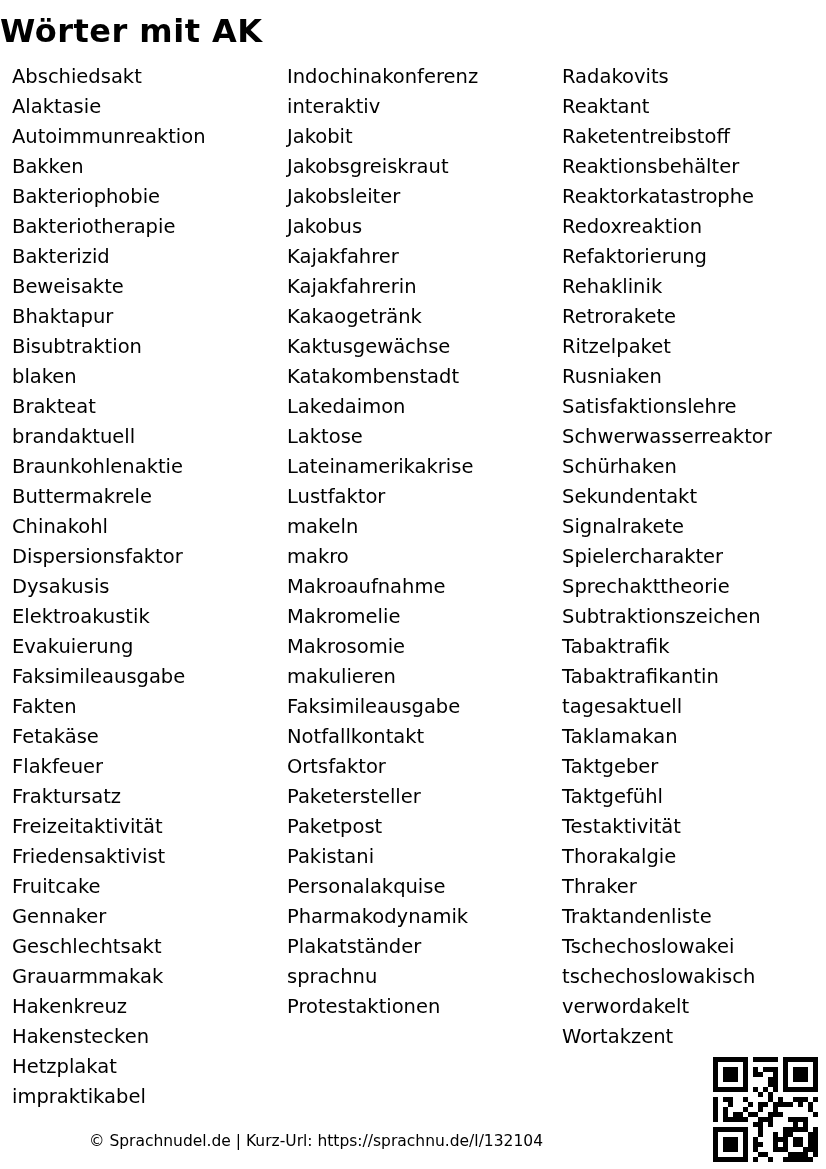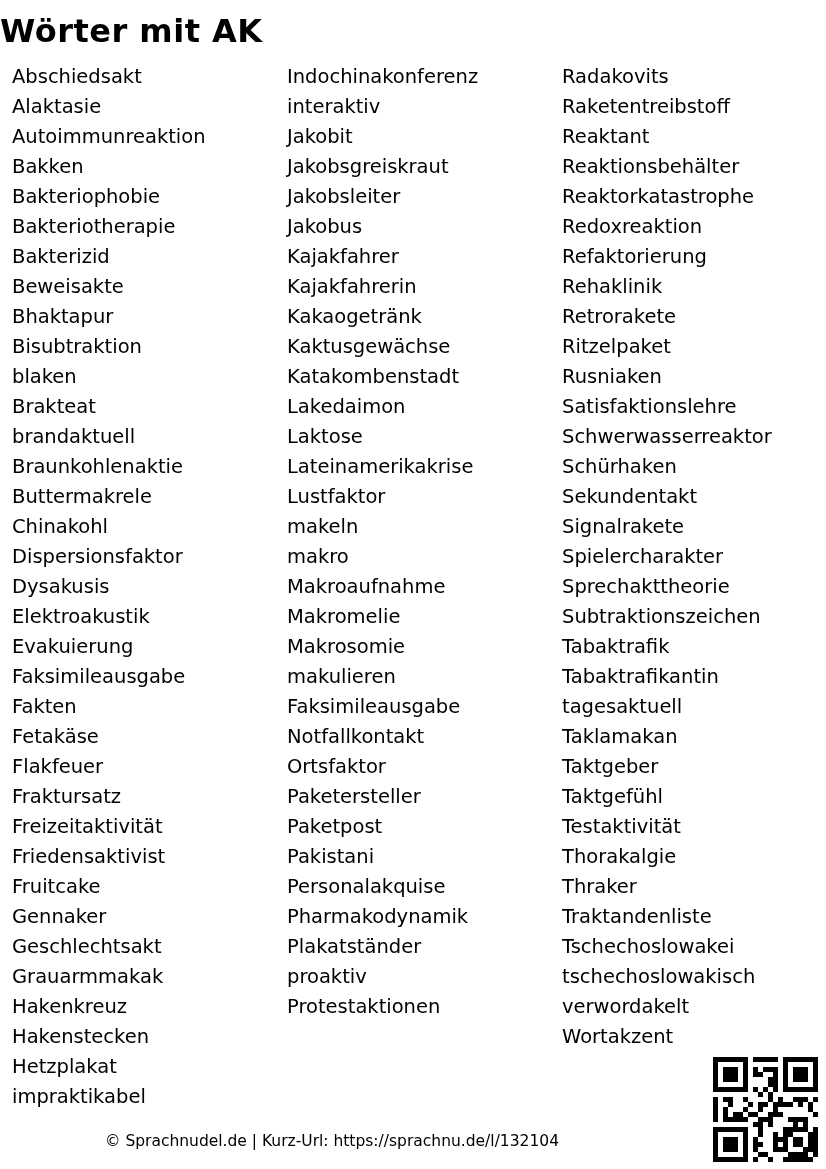--- a/index.html
+++ b/index.html
@@ -35,21 +35,21 @@
     font-size: 19.5px;
     line-height: 30px;
     white-space: nowrap;
   }
   .word-col.c1 { width: 275px; }
   .word-col.c2 { width: 275px; }
   .word-col.c3 { width: 256px; }
   .footer {
     position: absolute;
     top: 1132px;
-    left: 16px;
+    left: 0;
     width: 632px;
     text-align: center;
     font-size: 15.5px;
     color: #000000;
   }
   .qr {
     position: absolute;
     left: 713px;
     top: 1057px;
     width: 105px;
@@ -123,27 +123,27 @@
       <li>makulieren</li>
       <li>Faksimileausgabe</li>
       <li>Notfallkontakt</li>
       <li>Ortsfaktor</li>
       <li>Paketersteller</li>
       <li>Paketpost</li>
       <li>Pakistani</li>
       <li>Personalakquise</li>
       <li>Pharmakodynamik</li>
       <li>Plakatständer</li>
-      <li>proaktiv</li>
+      <li>sprachnu</li>
       <li>Protestaktionen</li>
     </ul>
   <ul class="word-col c3">
       <li>Radakovits</li>
+      <li>Reaktant</li>
       <li>Raketentreibstoff</li>
-      <li>Reaktant</li>
       <li>Reaktionsbehälter</li>
       <li>Reaktorkatastrophe</li>
       <li>Redoxreaktion</li>
       <li>Refaktorierung</li>
       <li>Rehaklinik</li>
       <li>Retrorakete</li>
       <li>Ritzelpaket</li>
       <li>Rusniaken</li>
       <li>Satisfaktionslehre</li>
       <li>Schwerwasserreaktor</li>

